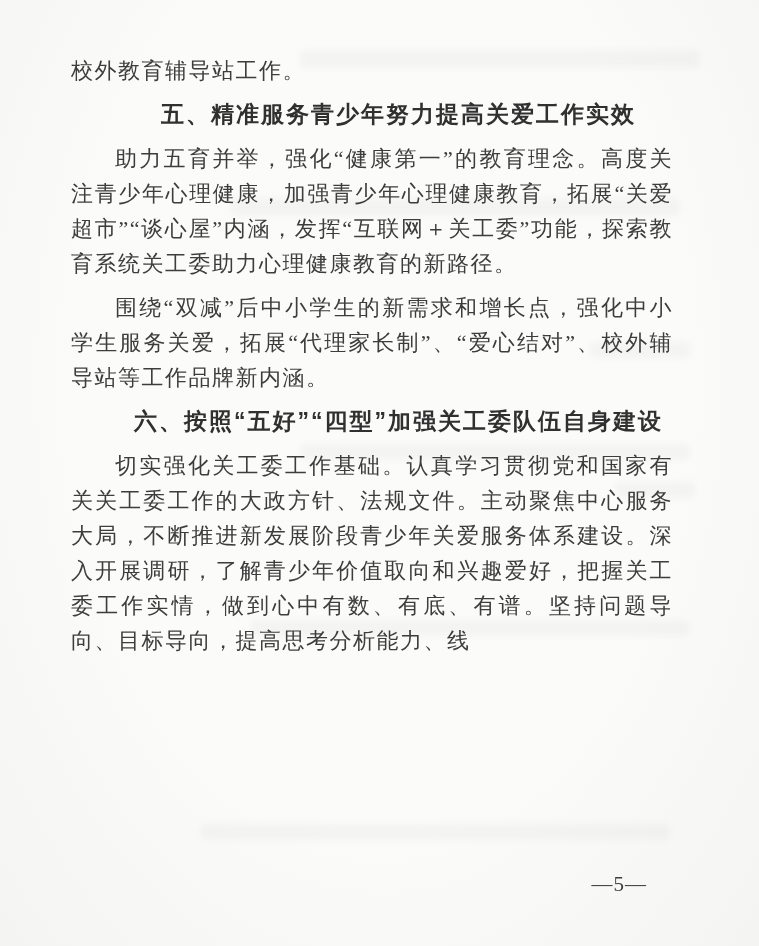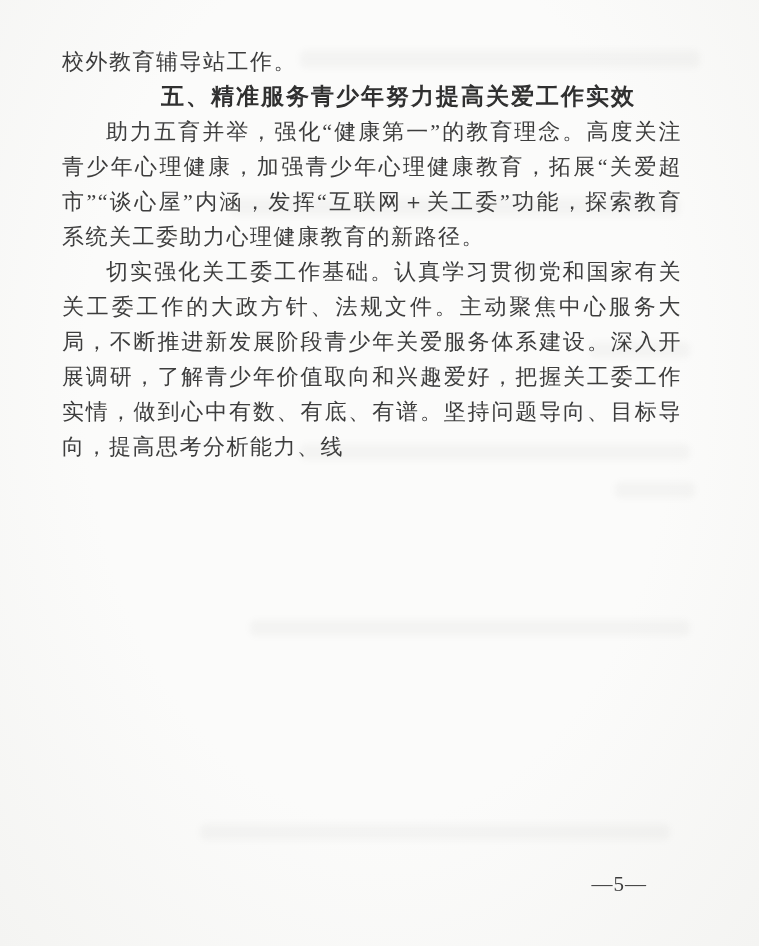--- a/index.html
+++ b/index.html
@@ -22,21 +22,21 @@
     position: absolute;
     left: 62px;
     top: 44px;
     width: 620px;
     font-size: 22px;
     line-height: 35px;
     letter-spacing: 1.5px;
     text-align: justify;
   }
   .block {
-    margin: 0;
+    margin: 9px;
     text-indent: 2em;
   }
   .block.continuation {
     text-indent: 0;
   }
   .block.heading {
     font-family: "Liberation Sans", "DejaVu Sans", sans-serif;
     font-weight: 700;
     font-size: 23px;
     letter-spacing: 2px;
@@ -79,18 +79,20 @@
   <div class="scan-artifact a3"></div>
   <div class="scan-artifact a4"></div>
   <div class="scan-artifact a5"></div>
   <div class="scan-artifact a6"></div>
   <div class="scan-artifact a7"></div>
 
   <div class="content">
     <p class="block continuation">校外教育辅导站工作。</p>
     <p class="block heading">五、精准服务青少年努力提高关爱工作实效</p>
     <p class="block">助力五育并举，强化“健康第一”的教育理念。高度关注青少年心理健康，加强青少年心理健康教育，拓展“关爱超市”“谈心屋”内涵，发挥“互联网＋关工委”功能，探索教育系统关工委助力心理健康教育的新路径。</p>
+    <p class="block">围绕“双减”后中小学生的新需求和增长点，强化中小学生服务关爱，拓展“代理家长制”、“爱心结对”、校外辅导站等工作品牌新内涵。</p>
+    <p class="block heading">六、按照“五好”“四型”加强关工委队伍自身建设</p>
     <p class="block">切实强化关工委工作基础。认真学习贯彻党和国家有关关工委工作的大政方针、法规文件。主动聚焦中心服务大局，不断推进新发展阶段青少年关爱服务体系建设。深入开展调研，了解青少年价值取向和兴趣爱好，把握关工委工作实情，做到心中有数、有底、有谱。坚持问题导向、目标导向，提高思考分析能力、线</p>
   </div>
 
   <div class="page-number">—5—</div>
 
 </div>
 
 </body></html>

